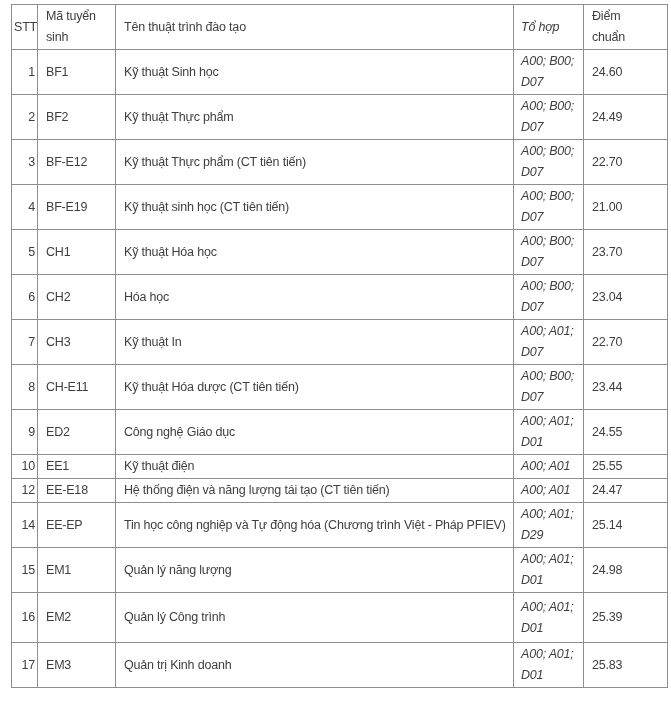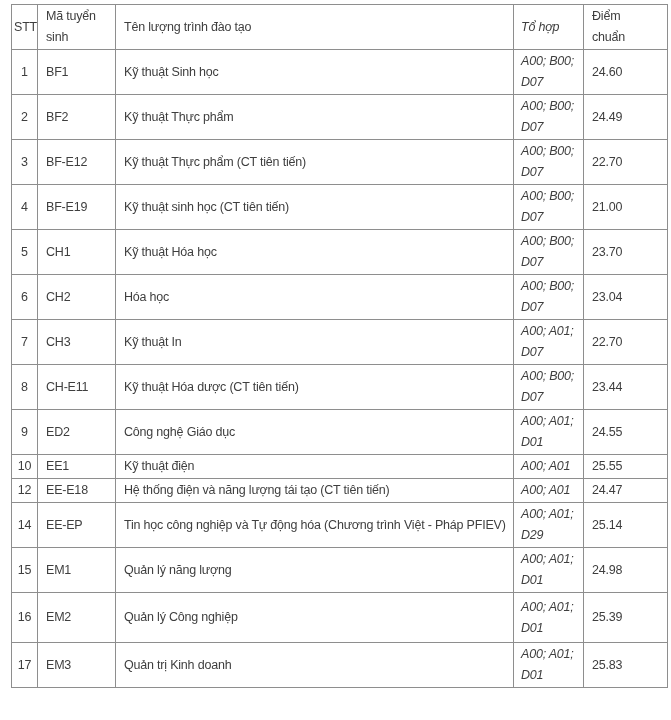--- a/index.html
+++ b/index.html
@@ -28,21 +28,21 @@
     line-height: 21px;
     font-weight: normal;
     vertical-align: middle;
     text-align: left;
     padding: 1px 4px 1px 8px;
     white-space: pre-line;
     overflow: hidden;
   }
   
   .score-table th.c0, .score-table td.c0 {
-    text-align: center;
+    text-align: right;
     padding: 1px 2px;
   }
   .score-table th.c3, .score-table td.c3 {
     padding-left: 7px;
     font-style: italic;
   }
   .score-table td.c2 {
     white-space: nowrap;
   }
   thead tr { height: 43px; }
@@ -59,21 +59,21 @@
     <col style="width:78px">
     <col style="width:398px">
     <col style="width:70px">
     <col style="width:84px">
   </colgroup>
   <thead>
     <tr>
         <th class="c0">STT</th>
         <th class="c1">Mã tuyển
 sinh</th>
-        <th class="c2">Tên lượng trình đào tạo</th>
+        <th class="c2">Tên thuật trình đào tạo</th>
         <th class="c3">Tổ hợp</th>
         <th class="c4">Điểm
 chuẩn</th>
       </tr>
   </thead>
   <tbody>
       <tr class="tall">
         <td class="c0">1</td>
         <td class="c1">BF1</td>
         <td class="c2">Kỹ thuật Sinh học</td>
@@ -171,21 +171,21 @@
         <td class="c0">15</td>
         <td class="c1">EM1</td>
         <td class="c2">Quản lý năng lượng</td>
         <td class="c3">A00; A01;
 D01</td>
         <td class="c4">24.98</td>
       </tr>
       <tr class="tall">
         <td class="c0">16</td>
         <td class="c1">EM2</td>
-        <td class="c2">Quản lý Công nghiệp</td>
+        <td class="c2">Quản lý Công trình</td>
         <td class="c3">A00; A01;
 D01</td>
         <td class="c4">25.39</td>
       </tr>
       <tr class="tall">
         <td class="c0">17</td>
         <td class="c1">EM3</td>
         <td class="c2">Quản trị Kinh doanh</td>
         <td class="c3">A00; A01;
 D01</td>

